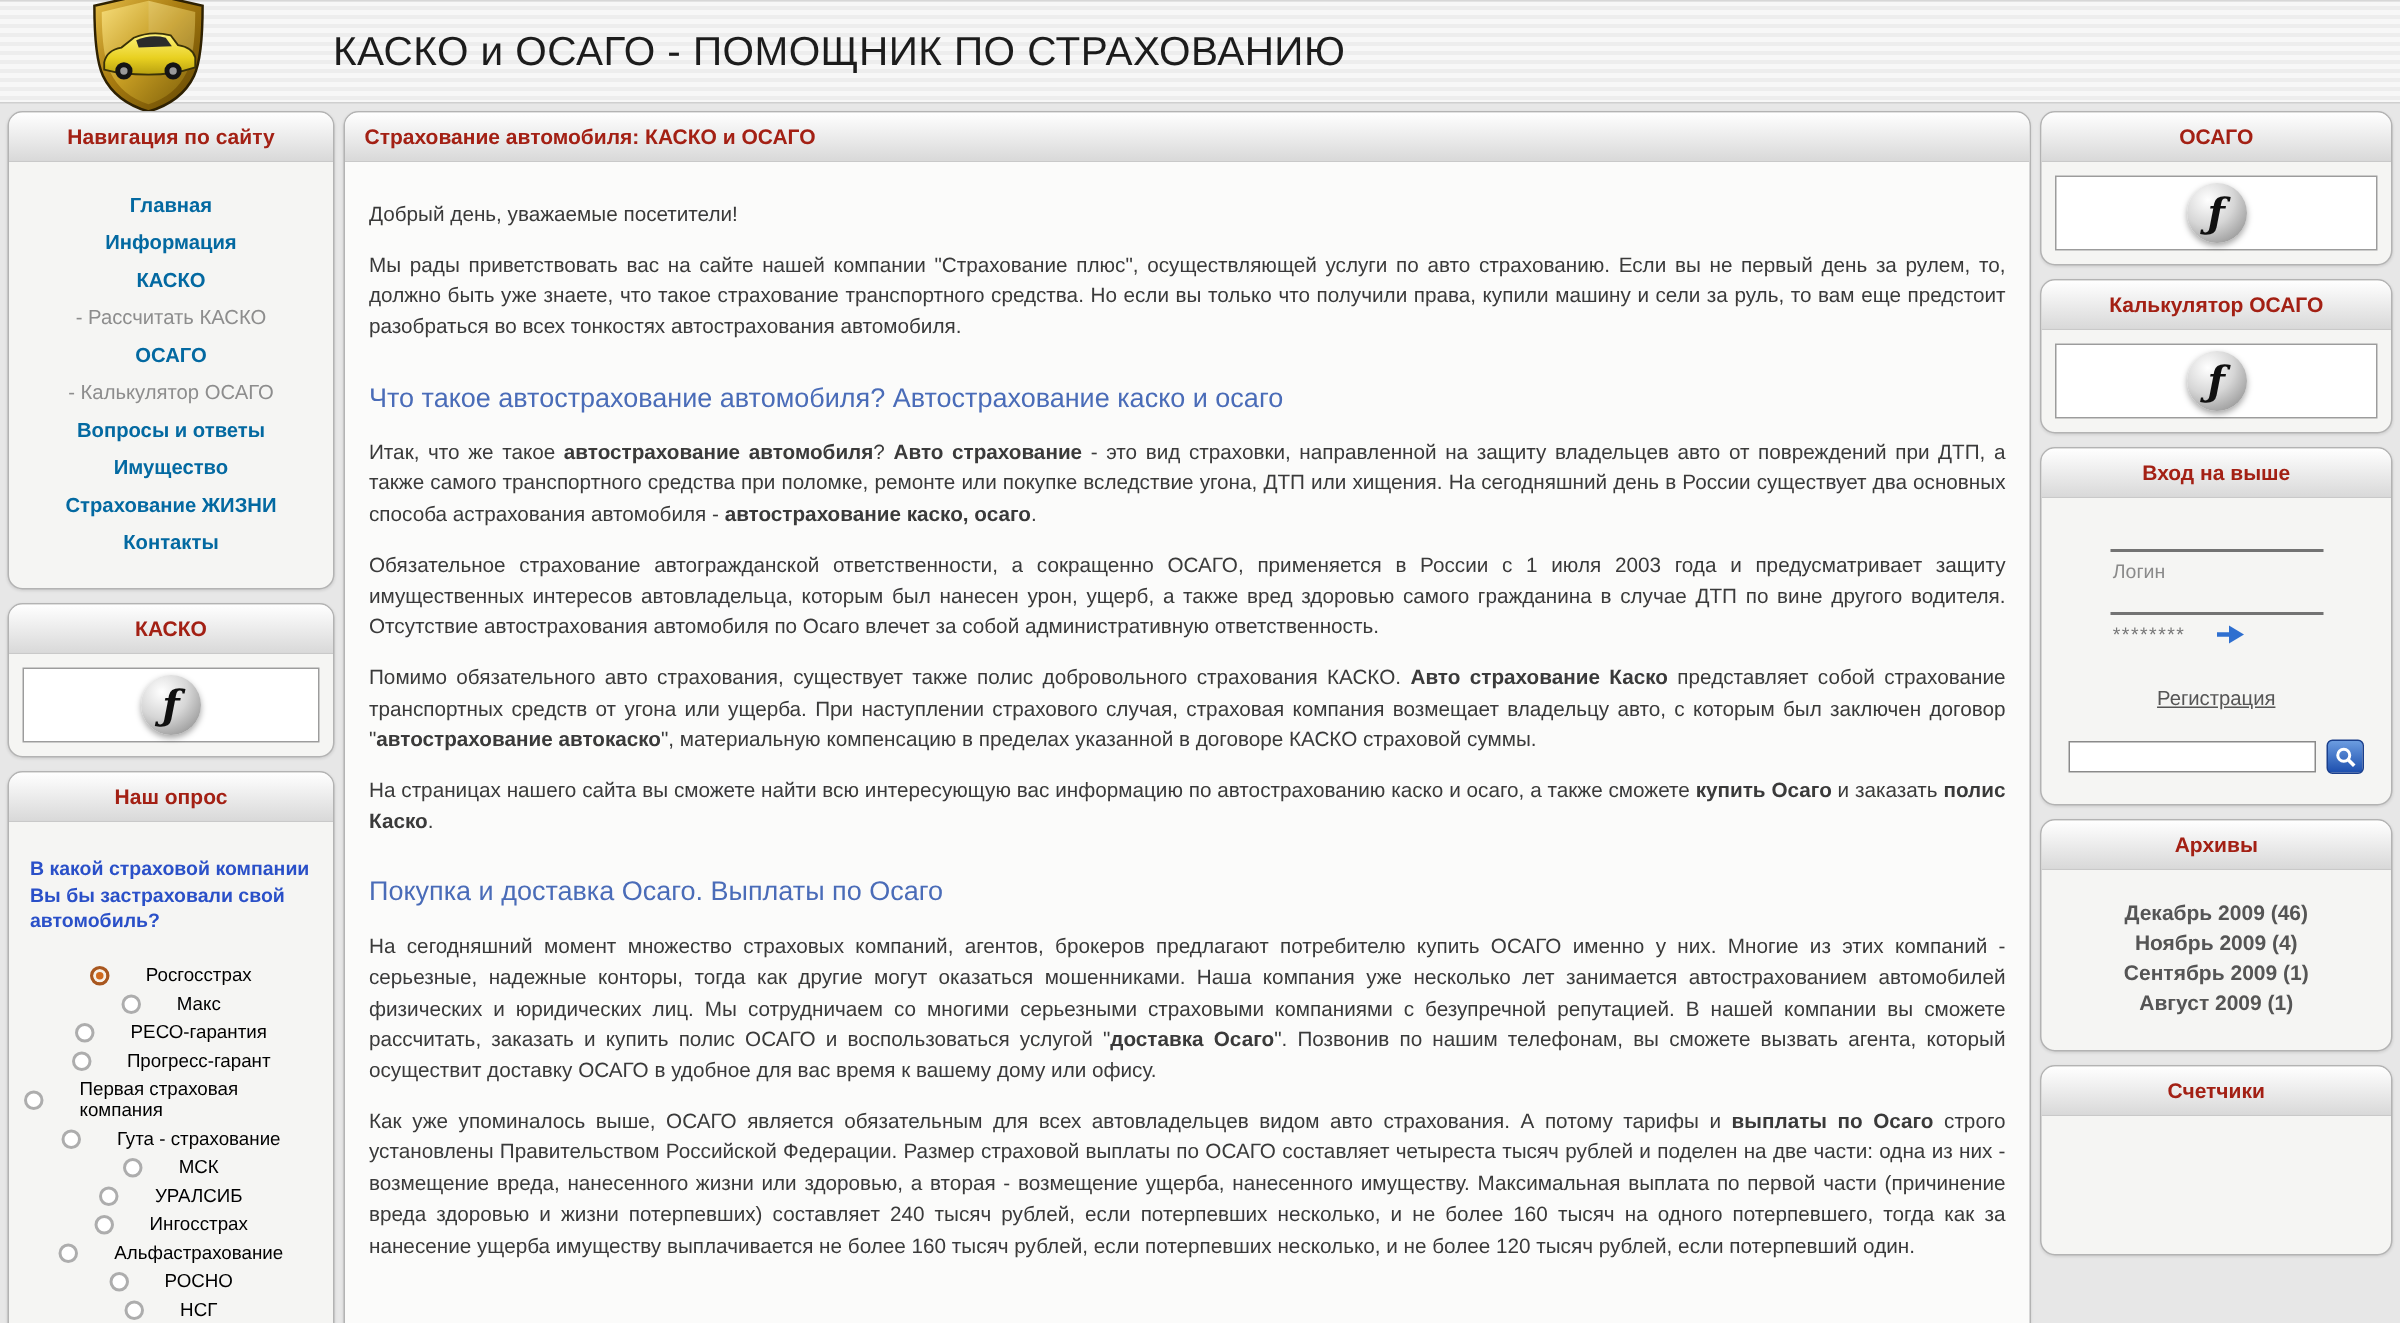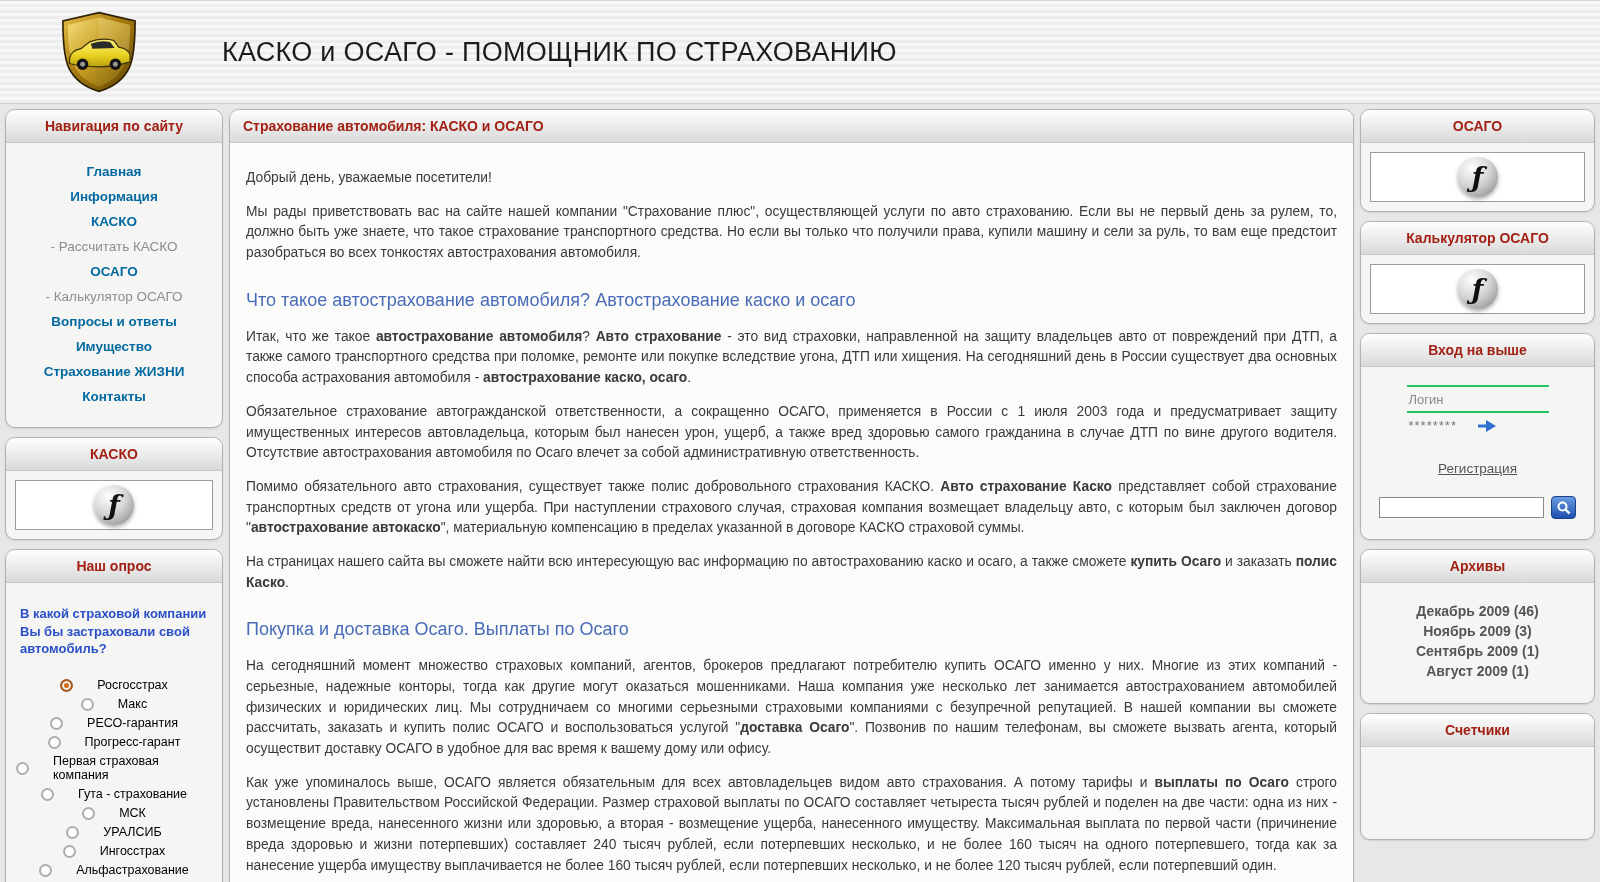--- a/index.html
+++ b/index.html
@@ -5,21 +5,21 @@
   * { box-sizing: border-box; }
   html,body { margin:0; padding:0; }
   body {
     width:1600px; height:882px; overflow:hidden;
     background:#e7e7e7;
     font-family:"Liberation Sans", sans-serif;
   }
 
   
   .top-header{
-    height:104px;
+    height:69px;
     background:repeating-linear-gradient(#f7f7f7 0 3px, #ededed 3px 6px);
     border-top:1px solid #d7d7d7;
     border-bottom:1px solid #cfcfcf;
     display:flex; align-items:center;
   }
   .logo{ width:82px; height:88px; margin-left:58px; flex:none; }
   .header-text{ margin-left:82px; }
   .site-title{ font-size:27px; color:#1c1c1c; letter-spacing:.3px; }
   .site-phone{ font-size:22px; font-weight:bold; color:#0e0e0e; margin-top:9px; }
 
@@ -87,21 +87,21 @@
   }
   .content p{ margin:13px 0; }
   .section-heading{
     color:#4a6cb8; font-weight:normal; font-size:18px;
     margin:23px 0 10px; text-align:left;
   }
 
   
   .login-body{ padding:18px 16px 14px; }
   .login-fields{ width:142px; margin:0 auto; }
-  .login-field{ border-top:2px solid #22c55e; padding:5px 2px 4px; color:#8a8a8a; font-size:13px; cursor:text; }
+  .login-field{ border-top:2px solid #737373; padding:5px 2px 4px; color:#8a8a8a; font-size:13px; cursor:text;margin-top:16px; }
   .pass-wrap{ display:flex; align-items:center; }
   .pass-field{ letter-spacing:1px; color:#777; }
   .arrow-btn{ margin-left:20px; cursor:pointer; line-height:0; }
   .register-link{ display:block; text-align:center; color:#555; text-decoration:underline; font-size:13.5px; margin:24px 0 4px; cursor:pointer; }
   .search-row{ display:flex; align-items:center; gap:7px; margin:20px 2px 6px; }
   .search-input{ flex:1; height:21px; border:1px solid #8a8a8a; background:#fff; font-family:inherit; font-size:12px; padding:0 4px; }
   .search-btn{
     width:25px; height:23px; flex:none;
     background:linear-gradient(#6b9ce0,#1d4fae); border:1px solid #1a3f8c; border-radius:4px;
     display:flex; align-items:center; justify-content:center; cursor:pointer;
@@ -294,21 +294,21 @@
             </svg>
           </span>
         </div>
       </div>
     </div>
 
     <div class="panel">
       <div class="panel-header">Архивы</div>
       <div class="archives-body">
           <div class="archive-item">Декабрь 2009 (46)</div>
-          <div class="archive-item">Ноябрь 2009 (3)</div>
+          <div class="archive-item">Ноябрь 2009 (4)</div>
           <div class="archive-item">Сентябрь 2009 (1)</div>
           <div class="archive-item">Август 2009 (1)</div>
         </div>
     </div>
 
     <div class="panel">
       <div class="panel-header">Счетчики</div>
       <div class="counters-body"></div>
     </div>
   </div>

